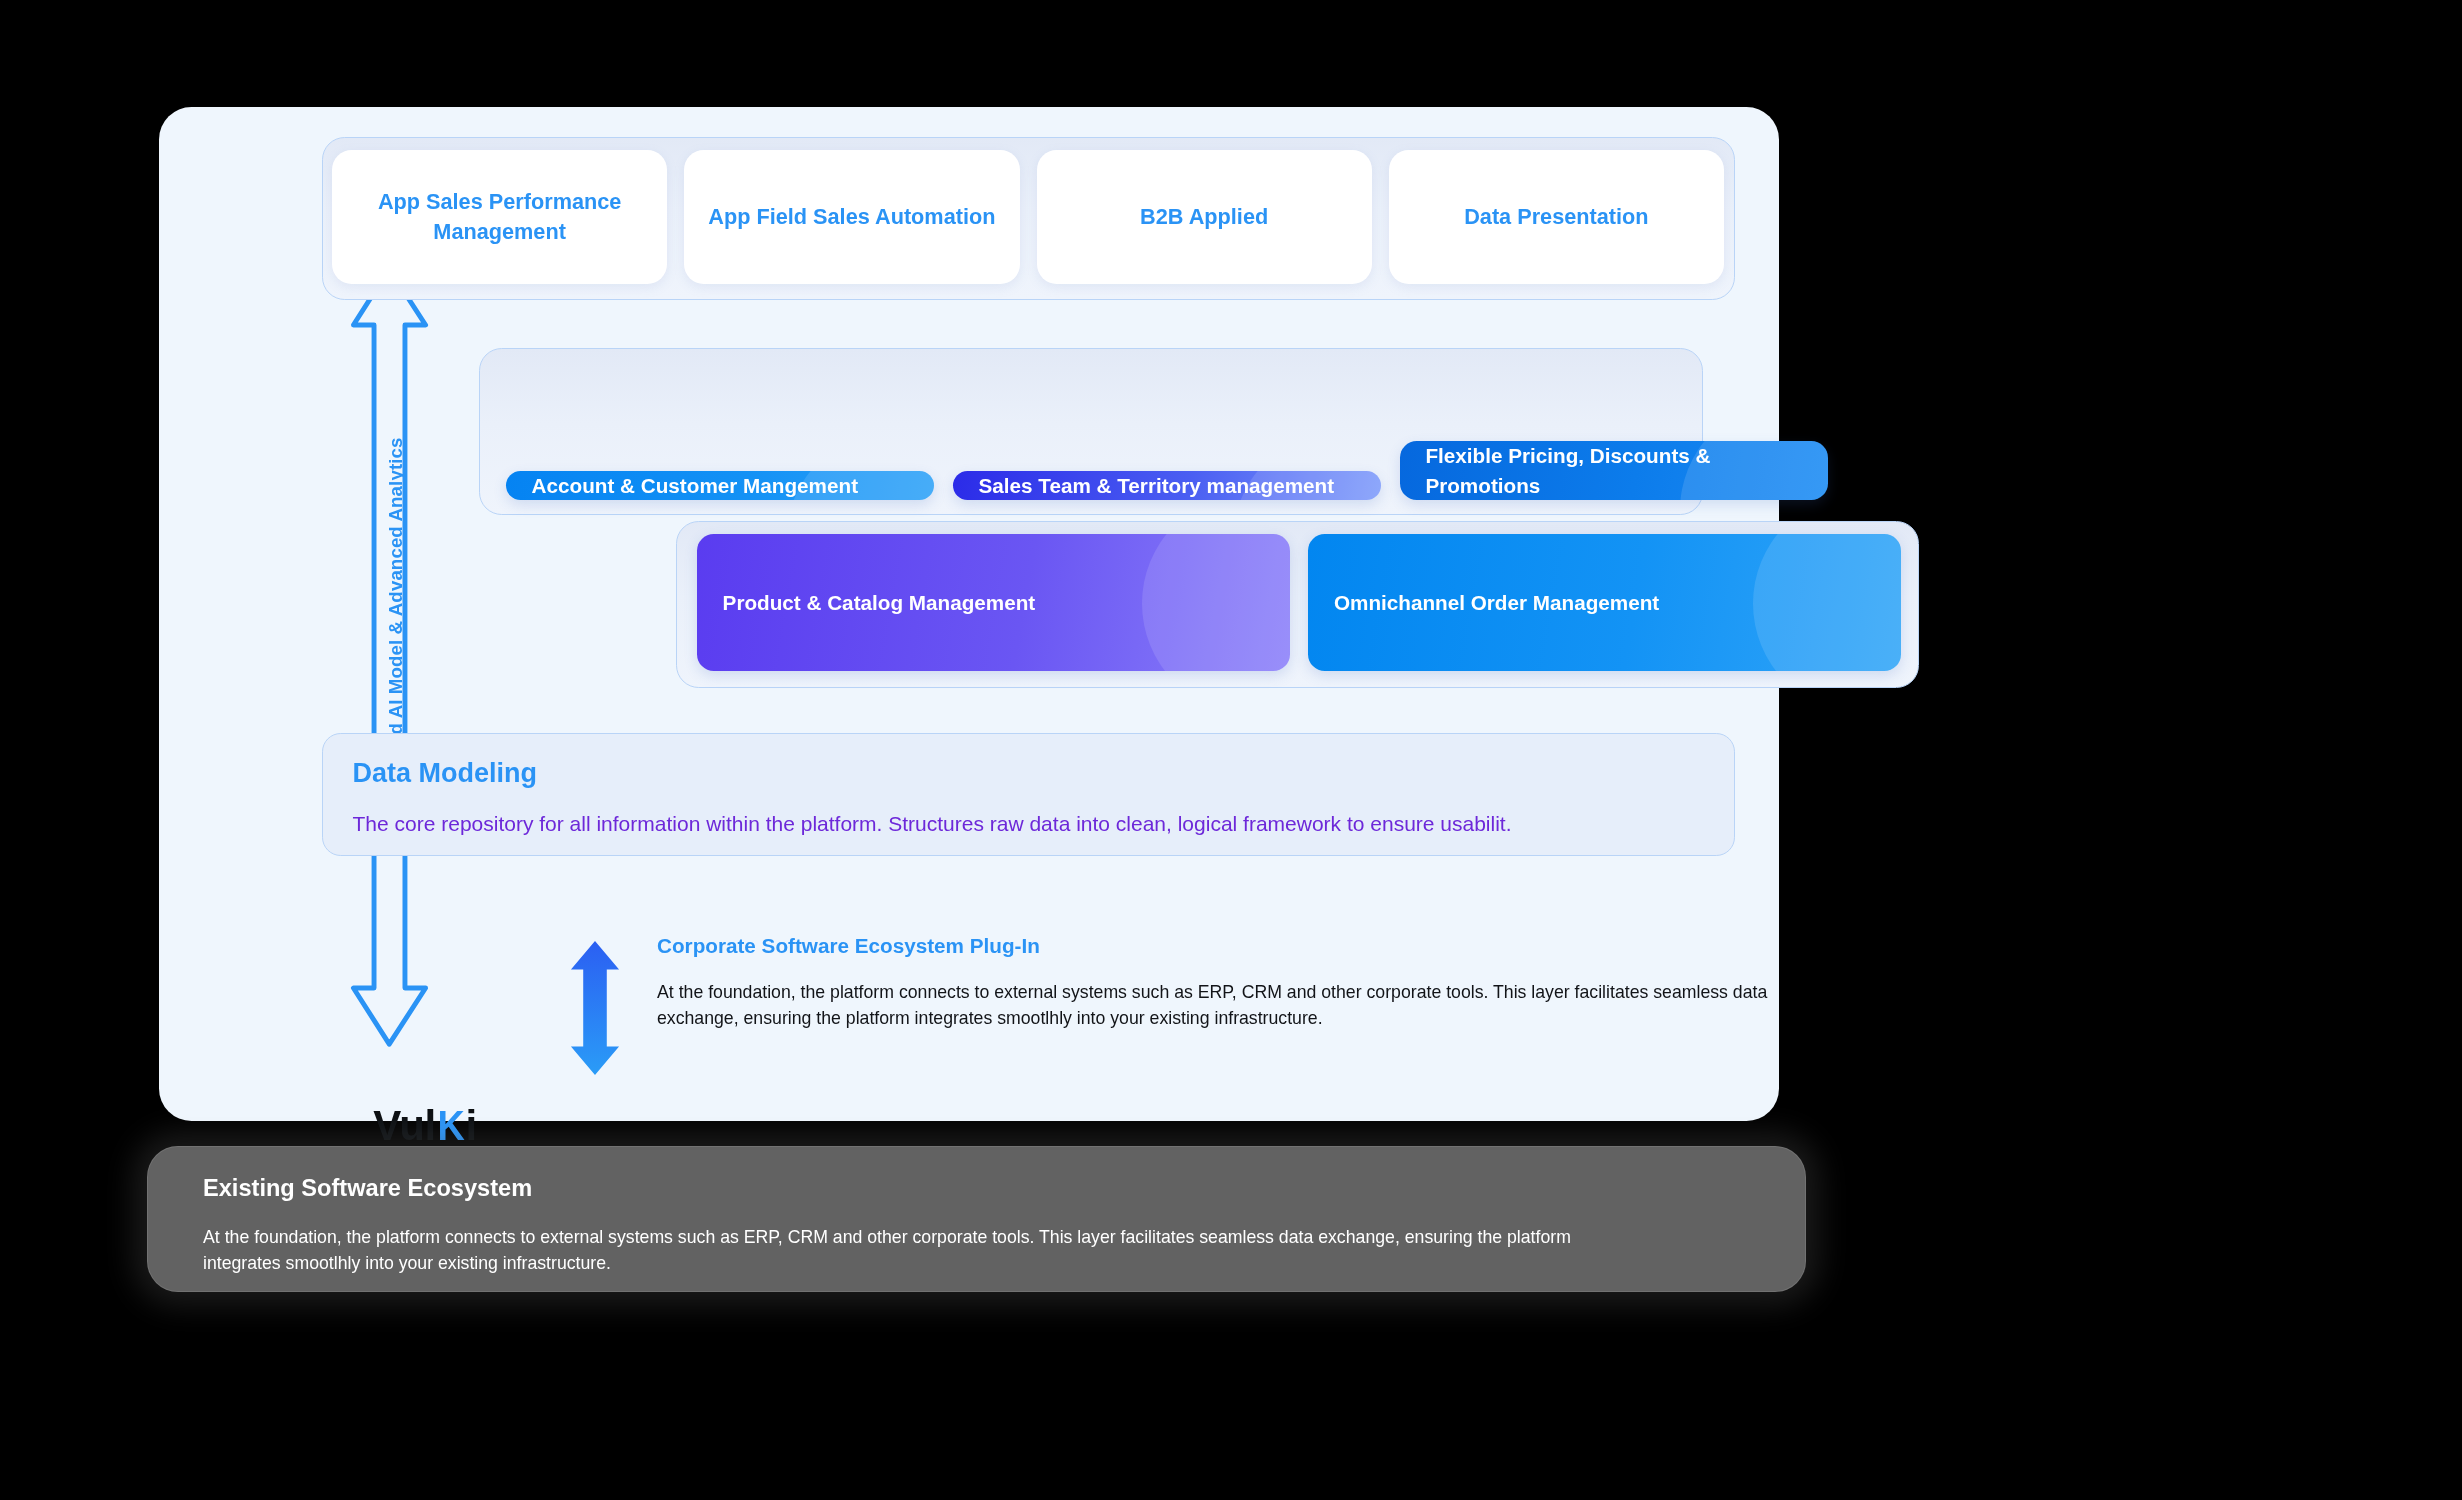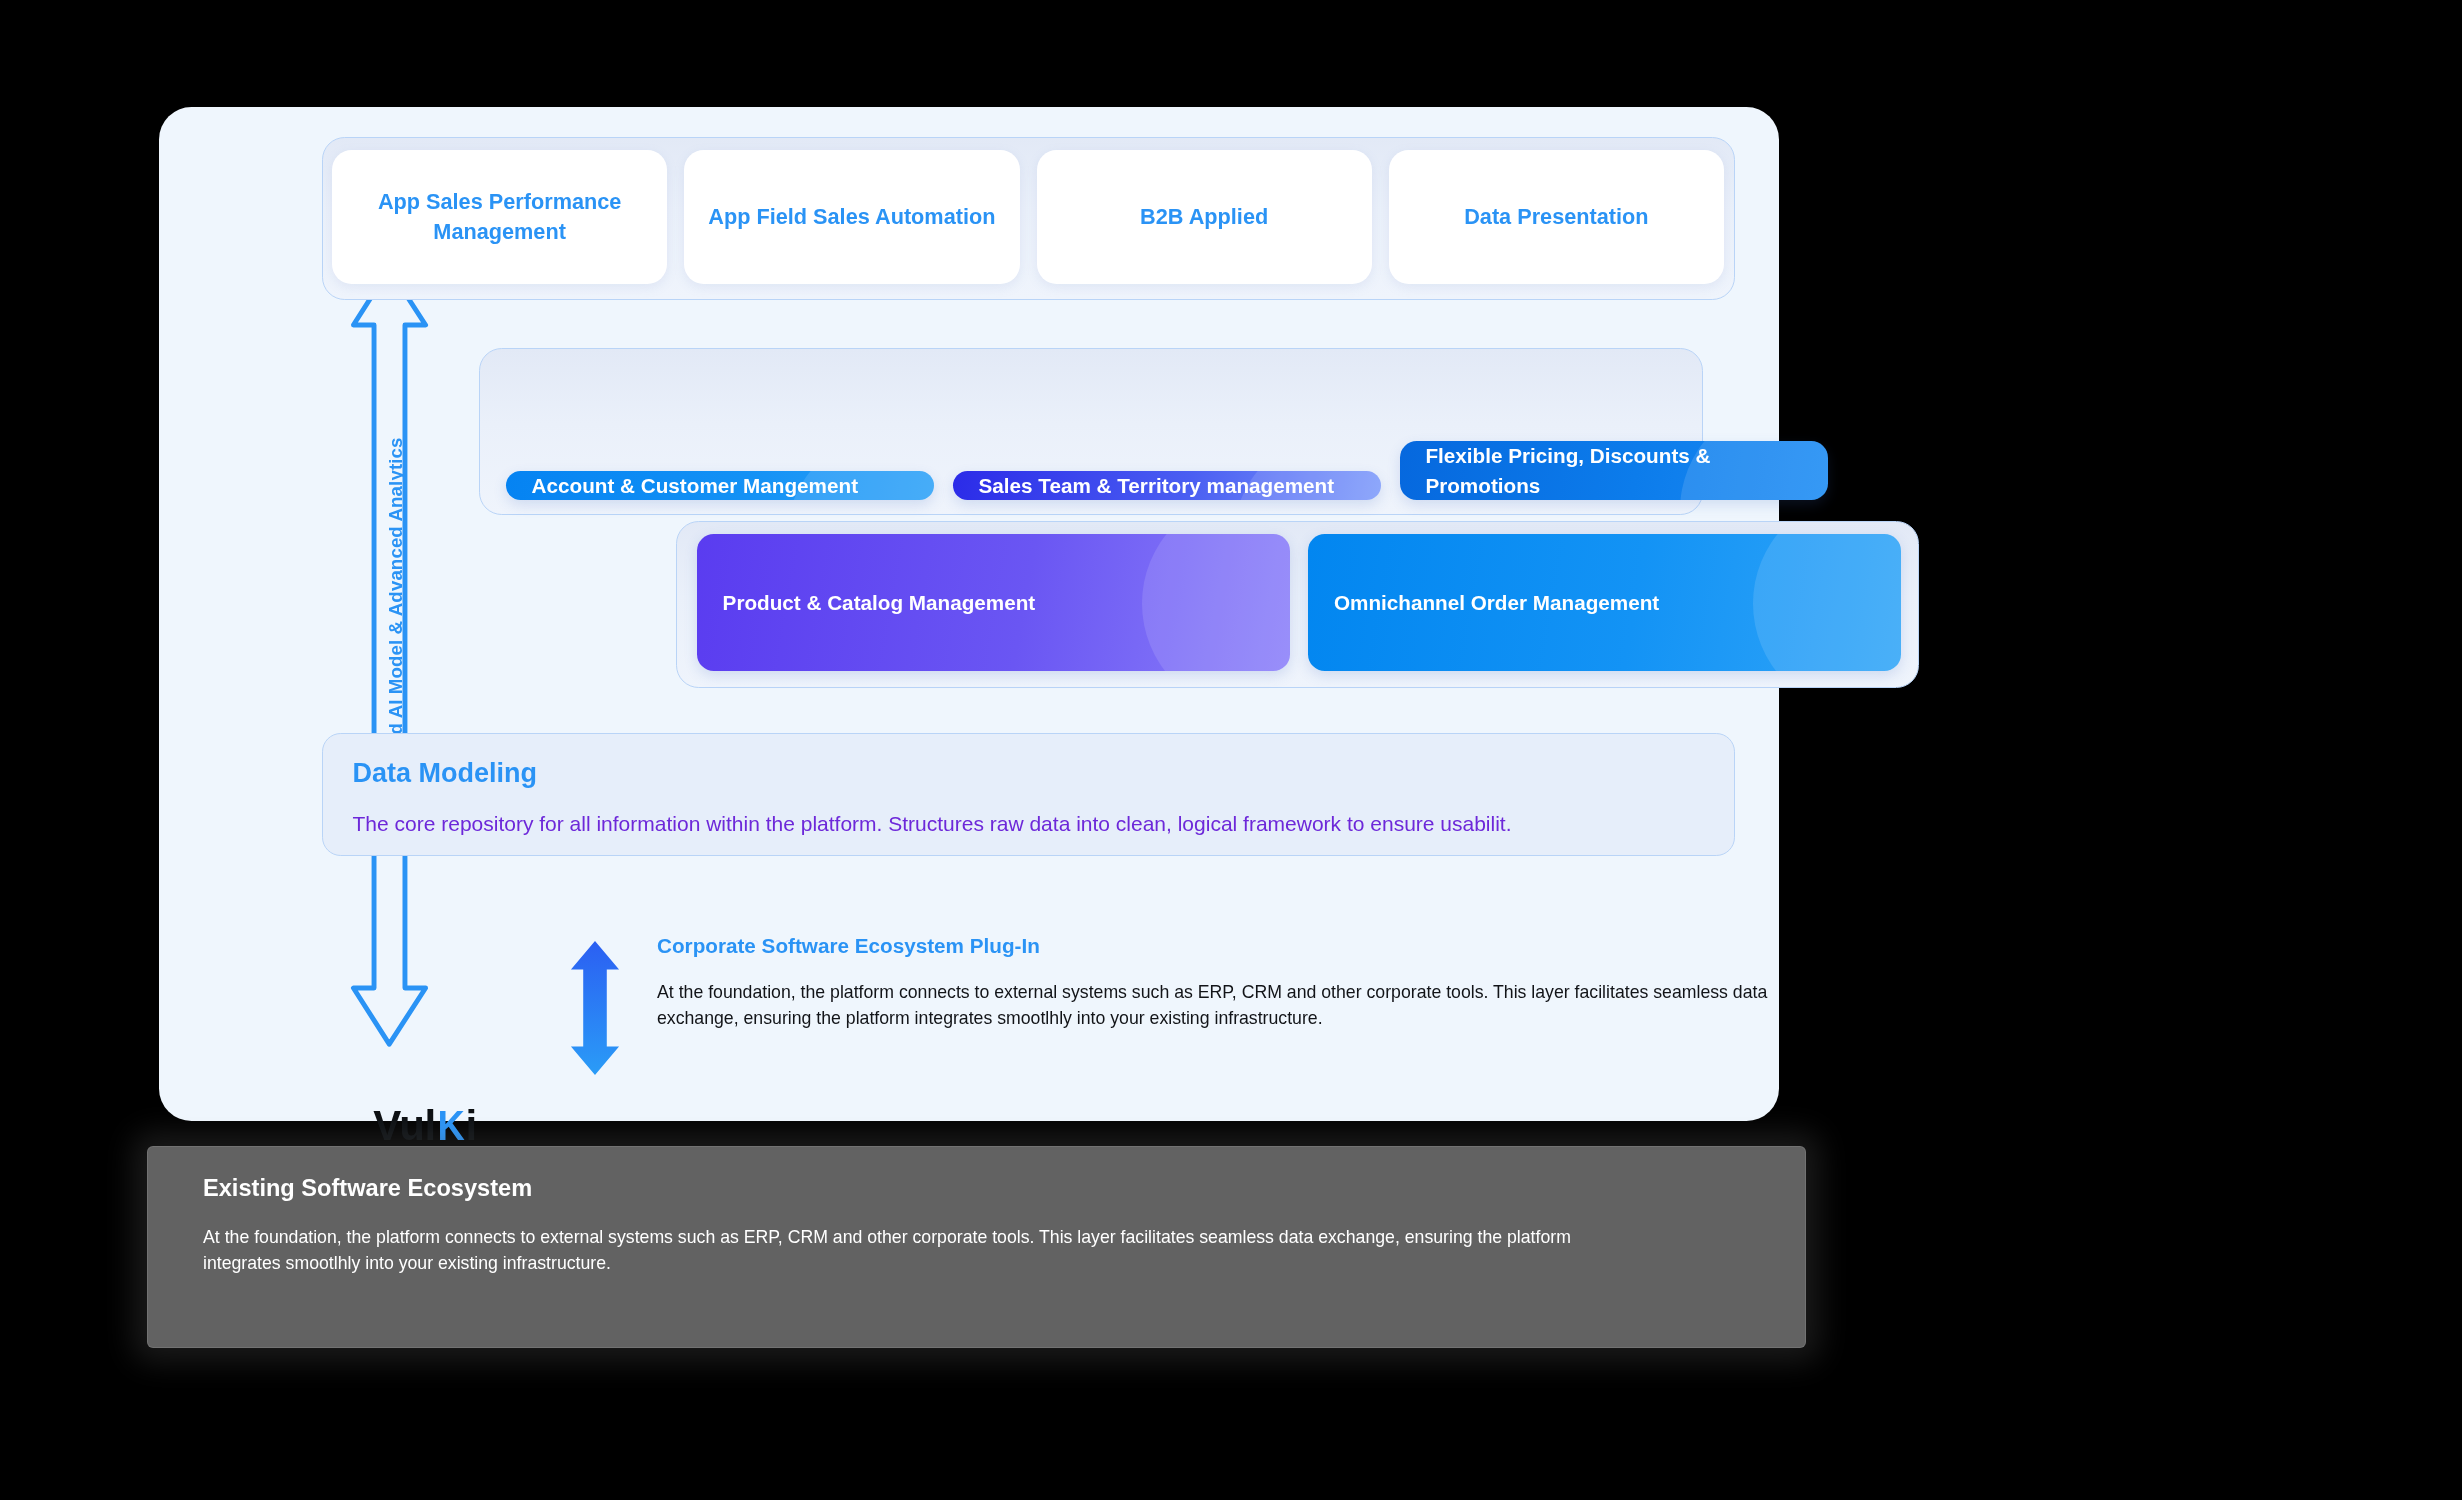--- a/index.html
+++ b/index.html
@@ -216,23 +216,23 @@
     color: #1b1d21;
     margin-top: 5.9px;
   }
 
   
   .ecosystem-box {
     position: absolute;
     left: 147px;
     top: 1146px;
     width: 1659px;
-    height: 202px;
+    height: 146px;
     background: #626262;
-    border-radius: 6px;
+    border-radius: 31px;
     box-sizing: border-box;
     padding: 27.6px 55px;
     box-shadow: 0 0 29.5px 13.8px rgba(255,255,255,.10),
                 0 12.8px 29.5px 4.9px rgba(0,0,0,.65);
     border: 0.5px solid rgba(255,255,255,.10);
   }
   .eco-title {
     color: #ffffff;
     font-size: 23.6px;
     font-weight: bold;

